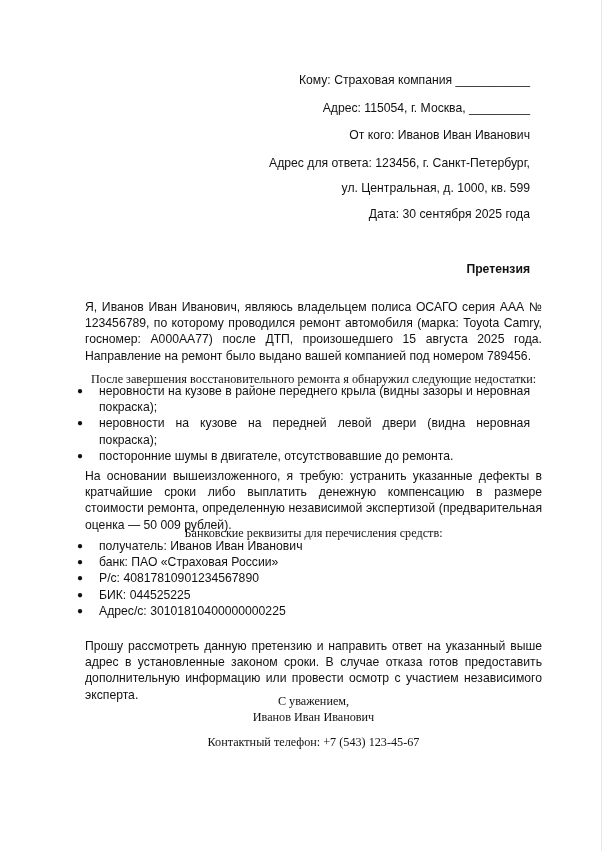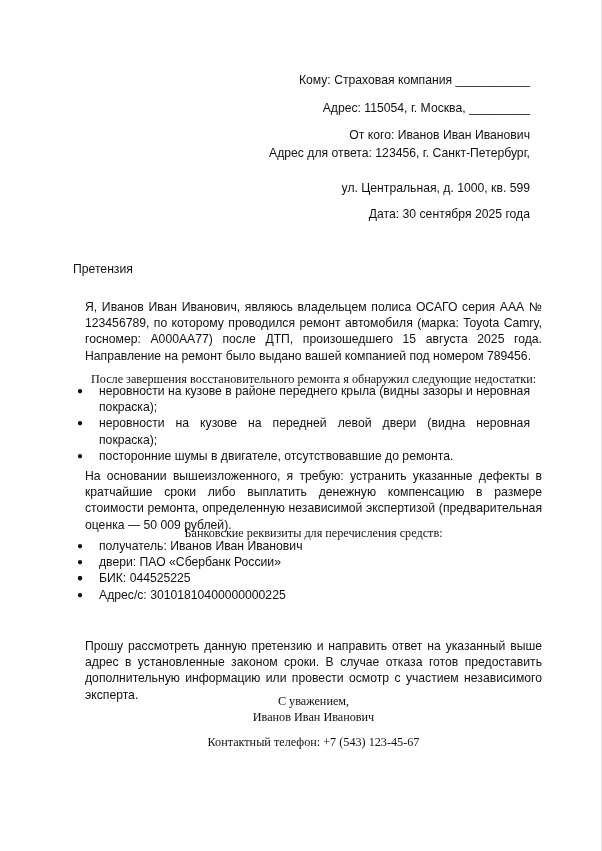--- a/index.html
+++ b/index.html
@@ -3,37 +3,37 @@
   <meta charset="utf-8">
   <style>
     html, body { margin: 0; padding: 0; }
     body {
       width: 602px; height: 851px; background: #ffffff; position: relative; overflow: hidden;
       font-family: "Liberation Sans", sans-serif; color: #111111;
     }
     .edge { position: absolute; top: 0; right: 0; width: 1px; height: 851px; background: #e6e6e6; }
     .page { position: absolute; left: 73px; top: 0; width: 457px; font-size: 12.2px; }
     .hdr { position: absolute; right: 0; text-align: left; white-space: nowrap; line-height: 14px; }
-    .title { position: absolute; left: 0; width: 457px; top: 262px; text-align: left; font-weight: normal; line-height: 14px; }
+    .title { position: absolute; left: 0; width: 457px; top: 262px; text-align: right; font-weight: bold; line-height: 14px; }
     .para { position: absolute; left: 0; width: 457px; text-align: justify; line-height: 16.2px; margin: 12px; }
     .para.left { text-align: center; font-family: Liberation Serif, serif; }
     .list { position: absolute; left: 0; width: 457px; margin: 0; padding: 0; list-style: none; line-height: 16.2px; }
     .list li { position: relative; padding-left: 26px; text-align: justify; }
     .list li .bullet { position: absolute; left: 4px; top: 0; font-size: 10px; }
   </style>
 </head>
 <body>
 
 <div class="edge"></div>
 
 <div class="page">
   <div class="hdr" style="top:73px">Кому: Страховая компания ___________</div>
   <div class="hdr" style="top:101px">Адрес: 115054, г. Москва, _________</div>
   <div class="hdr" style="top:128px">От кого: Иванов Иван Иванович</div>
-  <div class="hdr" style="top:146px">Адрес для ответа: 123456, г. Санкт-Петербург,</div>
+  <div class="hdr" style="top:156px">Адрес для ответа: 123456, г. Санкт-Петербург,</div>
   <div class="hdr" style="top:181px">ул. Центральная, д. 1000, кв. 599</div>
   <div class="hdr" style="top:207px">Дата: 30 сентября 2025 года</div>
 
   <div class="title">Претензия</div>
 
   <p class="para" style="top:287px">Я, Иванов Иван Иванович, являюсь владельцем полиса ОСАГО серия ААА № 123456789, по которому проводился ремонт автомобиля (марка: Toyota Camry, госномер: А000АА77) после ДТП, произошедшего 15 августа 2025 года. Направление на ремонт было выдано вашей компанией под номером 789456.</p>
 
   <p class="para left" style="top:359px">После завершения восстановительного ремонта я обнаружил следующие недостатки:</p>
 
   <ul class="list" style="top:383px">
@@ -55,24 +55,25 @@
 
   <p class="para left" style="top:513px">Банковские реквизиты для перечисления средств:</p>
 
   <ul class="list" style="top:538px">
     <li>
       <span class="bullet">●</span>
       <span>получатель: Иванов Иван Иванович</span>
     </li>
     <li>
       <span class="bullet">●</span>
-      <span>двери: ПАО «Сбербанк России»</span>
+      <span>банк: ПАО «Страховая России»</span>
     </li>
     <li>
       <span class="bullet">●</span>
+      <span>Р/с: 40817810901234567890</span>
     </li>
     <li>
       <span class="bullet">●</span>
       <span>БИК: 044525225</span>
     </li>
     <li>
       <span class="bullet">●</span>
       <span>Адрес/с: 30101810400000000225</span>
     </li>
   </ul>

